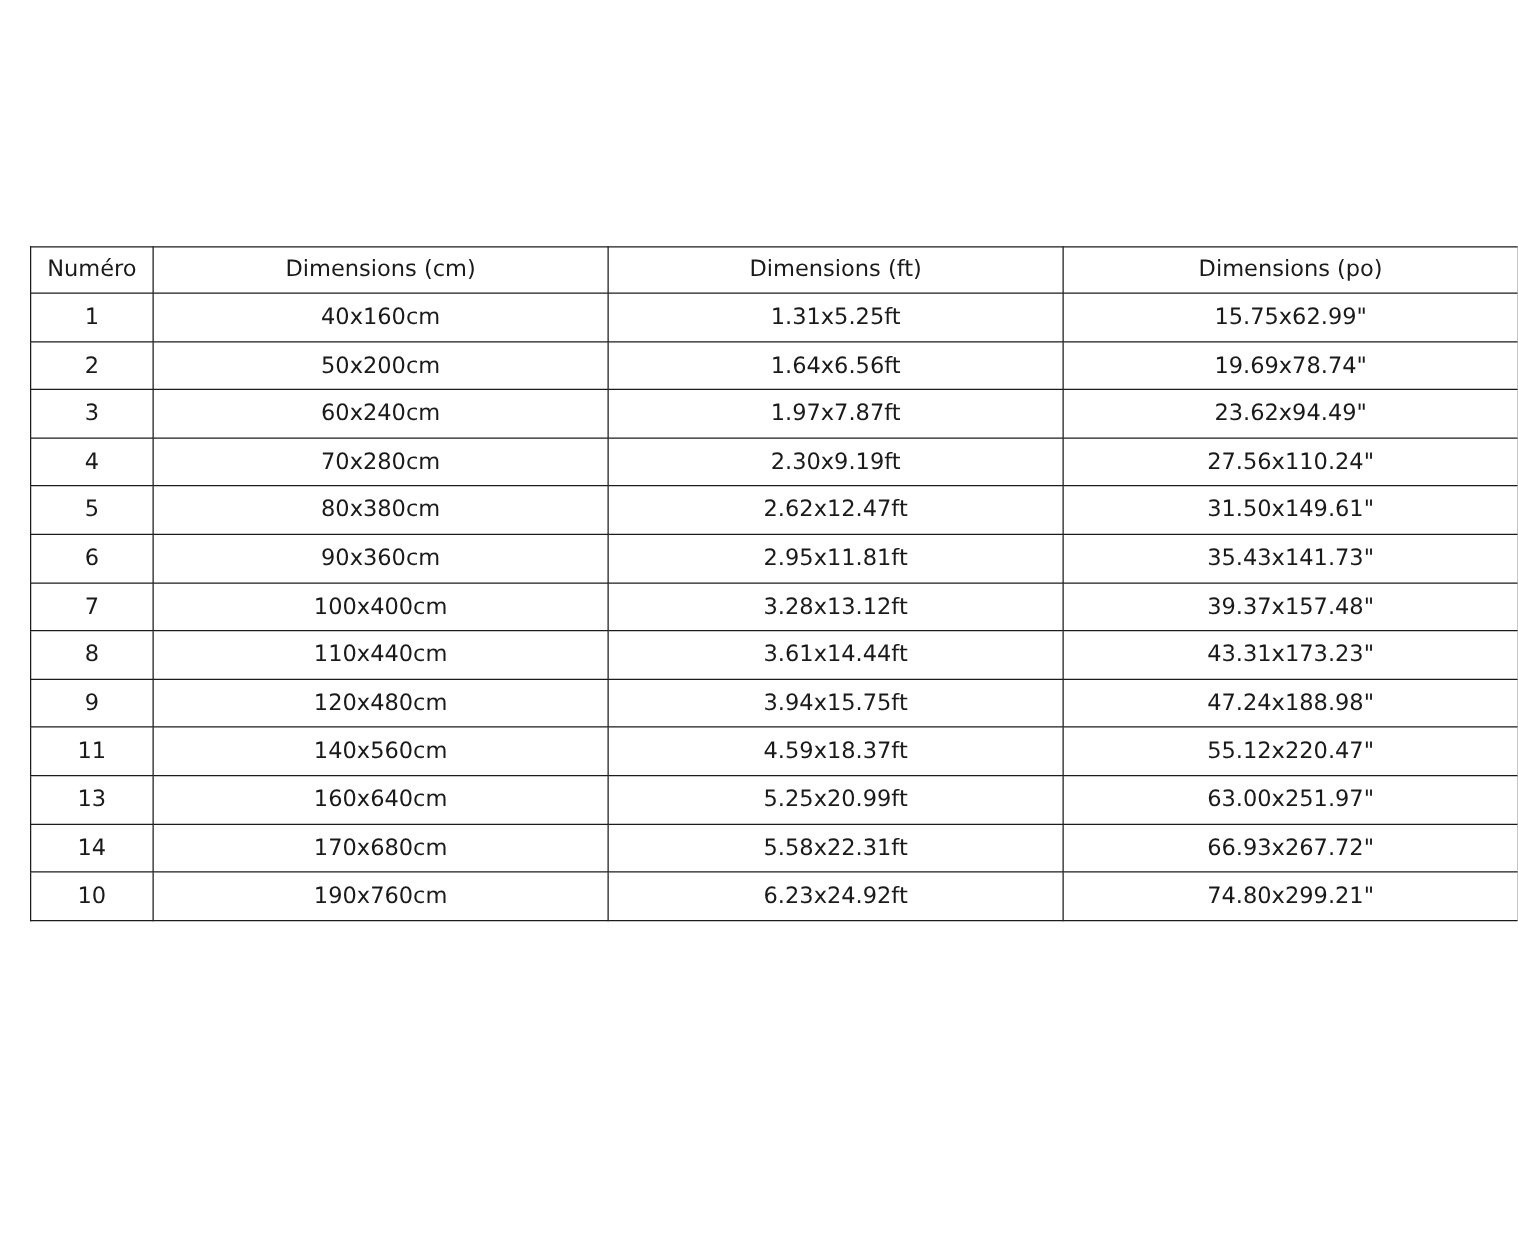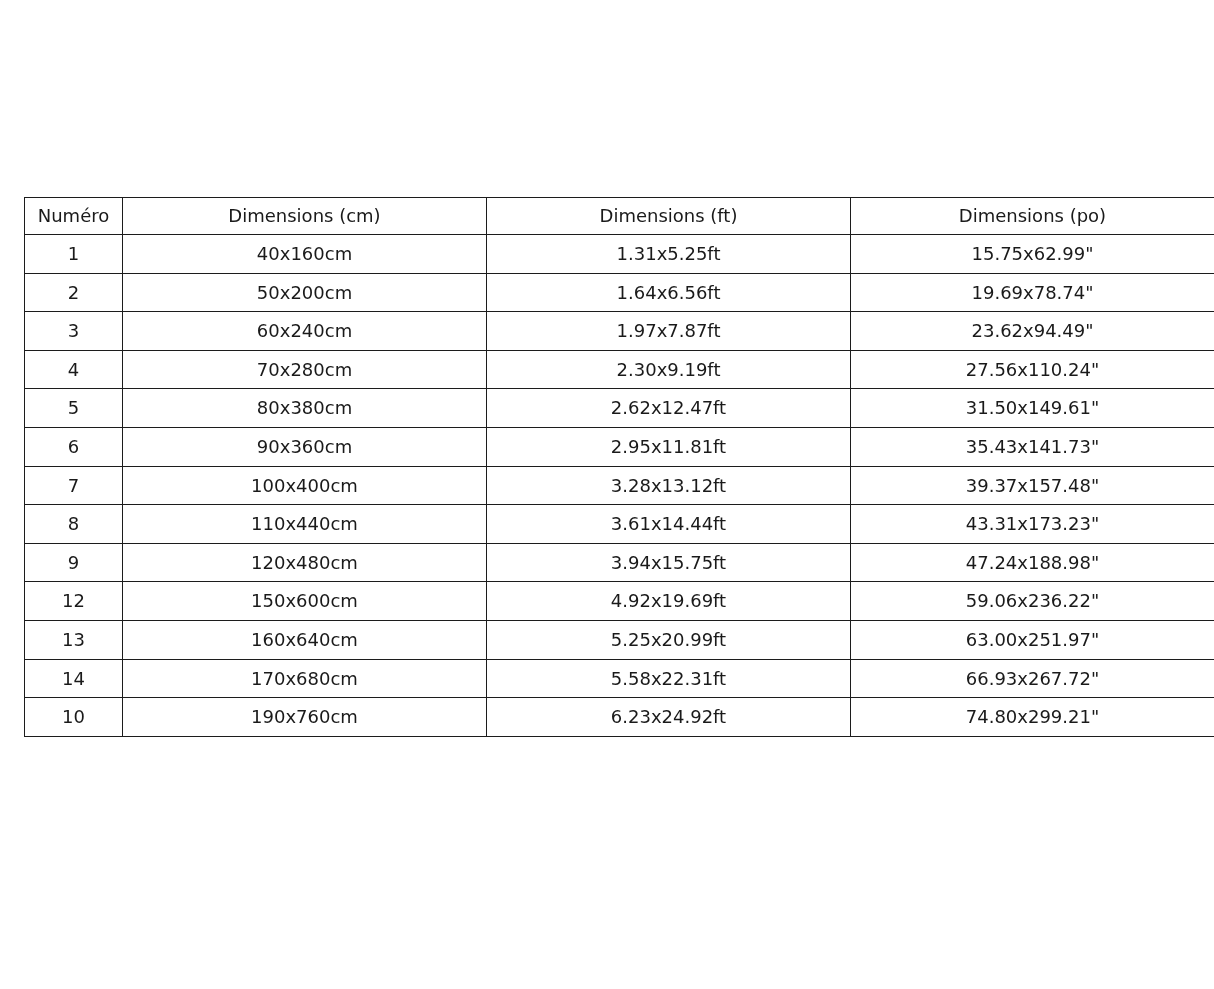--- a/index.html
+++ b/index.html
@@ -117,24 +117,24 @@
         <td>3.61x14.44ft</td>
         <td>43.31x173.23"</td>
       </tr>
       <tr>
         <td>9</td>
         <td>120x480cm</td>
         <td>3.94x15.75ft</td>
         <td>47.24x188.98"</td>
       </tr>
       <tr>
-        <td>12</td>
-        <td>150x600cm</td>
-        <td>4.92x19.69ft</td>
-        <td>59.06x236.22"</td>
+        <td>11</td>
+        <td>140x560cm</td>
+        <td>4.59x18.37ft</td>
+        <td>55.12x220.47"</td>
       </tr>
       <tr>
         <td>13</td>
         <td>160x640cm</td>
         <td>5.25x20.99ft</td>
         <td>63.00x251.97"</td>
       </tr>
       <tr>
         <td>14</td>
         <td>170x680cm</td>

